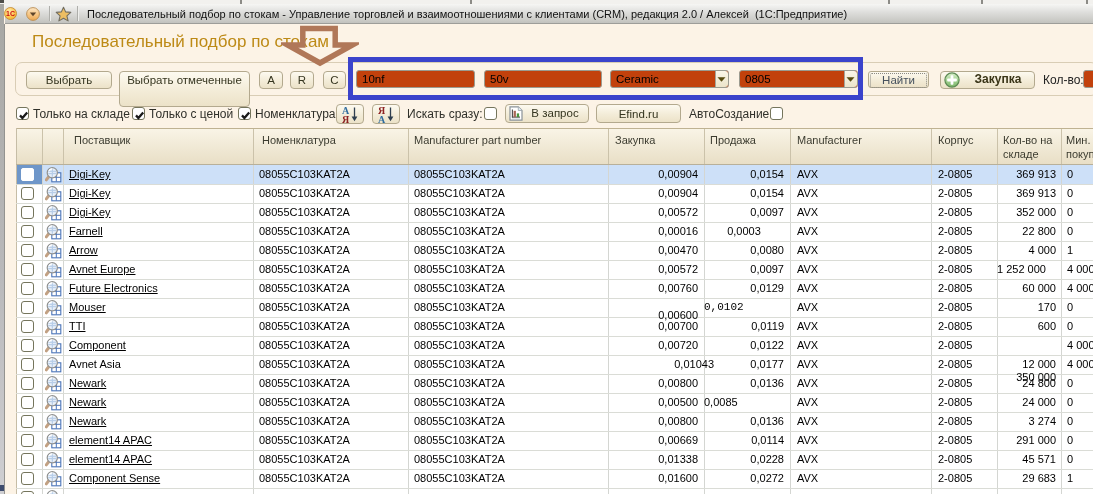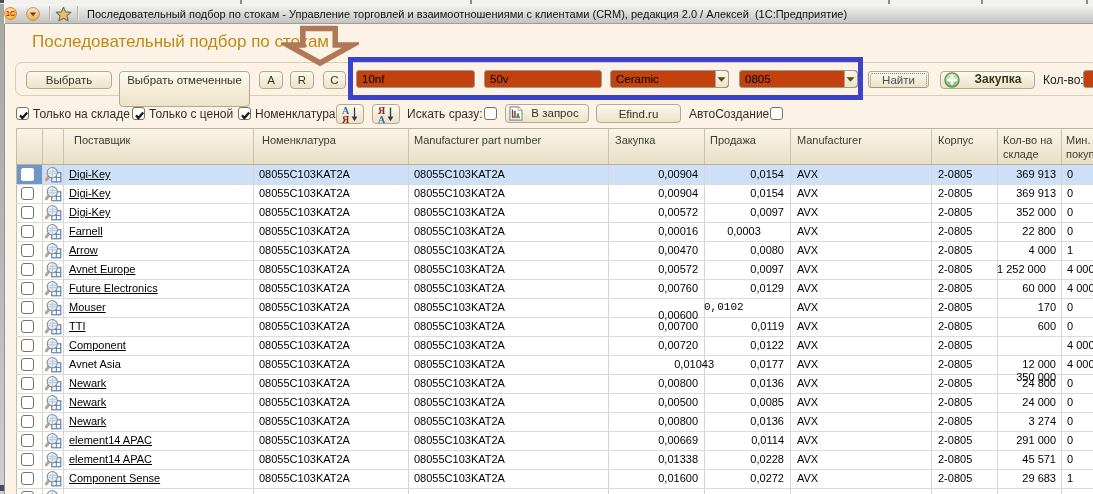--- a/index.html
+++ b/index.html
@@ -449,21 +449,21 @@
 <circle cx="7.3" cy="6.8" r="5.1" fill="#e8eff9" fill-opacity="0.95" stroke="#90918f" stroke-width="1.2"></circle>
 <line x1="3.5" y1="5.3" x2="11" y2="5.3" stroke="#b7cde8" stroke-width="1.2"></line>
 <line x1="3.3" y1="7.6" x2="11.2" y2="7.6" stroke="#b7cde8" stroke-width="1.2"></line>
 <line x1="7.4" y1="3.2" x2="7.4" y2="10.8" stroke="#b7cde8" stroke-width="1.1"></line>
 <path d="M4.2,4.6 A3.9 3.9 0 0 1 6.6,2.8" stroke="#ffffff" stroke-width="1.2" fill="none" stroke-linecap="round"></path>
 </svg>
 <div class="cell" style="left:69px;top:393px;text-decoration:underline;">Newark</div>
 <div class="cell" style="left:259px;top:393px;">08055C103KAT2A</div>
 <div class="cell" style="left:414px;top:393px;">08055C103KAT2A</div>
 <div class="cell" style="left:608px;top:393px;width:90px;text-align:right;">0,00500</div>
-<div class="cell" style="left:704px;top:393px;width:80px;text-align:right;">0,0085</div>
+<div class="cell" style="left:704px;top:393px;width:80px;">0,0085</div>
 <div class="cell" style="left:797px;top:393px;">AVX</div>
 <div class="cell" style="left:938px;top:393px;">2-0805</div>
 <div class="cell" style="left:997px;top:393px;width:59px;text-align:right;">24 000</div>
 <div class="cell" style="left:1067px;top:393px;">0</div>
 <div class="cb" style="left:21px;top:415px;"></div>
 <svg class="mag" style="left:45px;top:413px;" width="17" height="17" viewBox="0 0 17 17">
 <rect x="6.8" y="6.8" width="9" height="9" fill="#ffffff" stroke="#4a74b8" stroke-width="1.1"></rect>
 <line x1="11.3" y1="7" x2="11.3" y2="15.6" stroke="#4a74b8" stroke-width="1"></line>
 <line x1="7" y1="11.3" x2="15.6" y2="11.3" stroke="#4a74b8" stroke-width="1"></line>
 <line x1="3.9" y1="10.5" x2="1.3" y2="13.9" stroke="#c2a183" stroke-width="3" stroke-linecap="round"></line>

